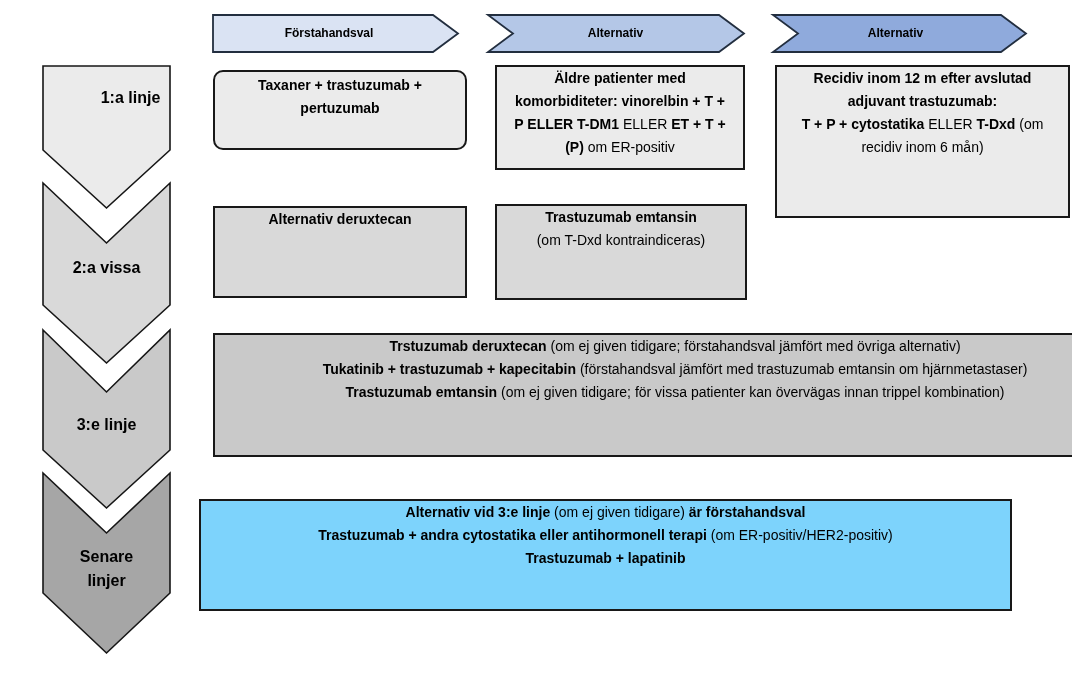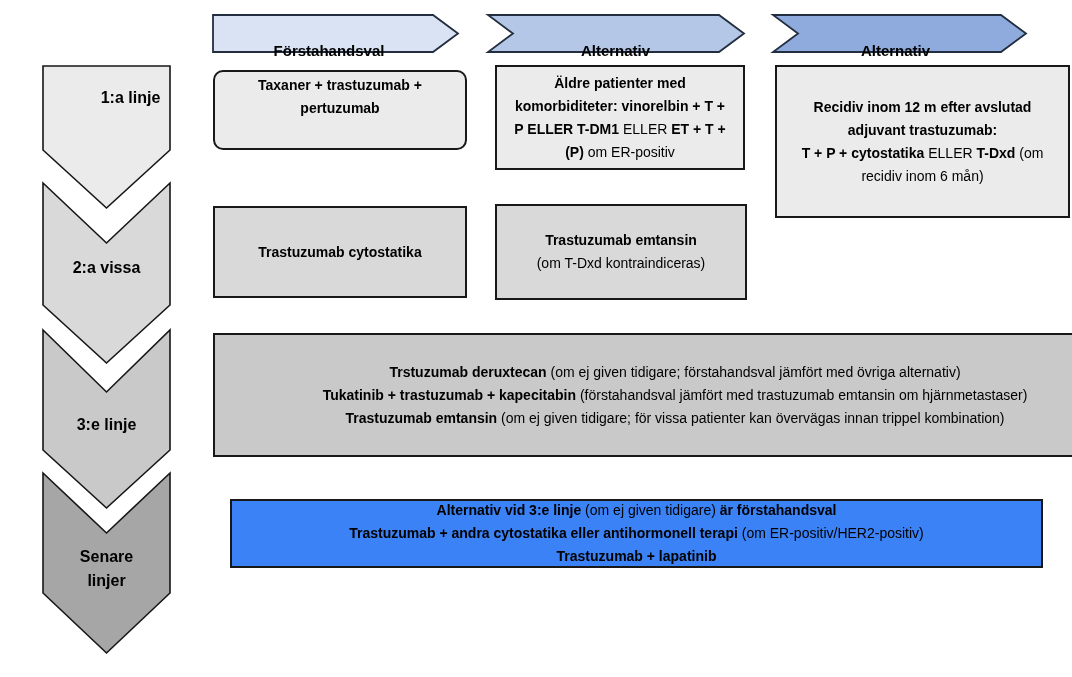--- a/index.html
+++ b/index.html
@@ -2,42 +2,42 @@
 <html><head>
 <meta charset="utf-8">
 <style>
   html,body{margin:0;padding:0;background:#fff;}
   .canvas{
     position:relative;width:1072px;height:677px;background:#ffffff;
     font-family:"Liberation Sans",sans-serif;color:#000;overflow:hidden;
   }
   svg.shapes{position:absolute;left:0;top:0;}
   .lbl{position:absolute;text-align:center;font-weight:bold;}
-  .arrow-lbl{top:32px;height:37px;line-height:37px;font-size:15px;}
+  .arrow-lbl{top:15px;height:37px;line-height:37px;font-size:12px;}
   #al1{left:213px;width:232px;}
   #al2{left:500px;width:231px;}
   #al3{left:780px;width:231px;}
   .chev-lbl{left:43px;width:127px;font-size:16px;line-height:24px;white-space:pre-line;}
   #cl1{top:86px;margin-left:24px;}
   #cl2{top:256px;}
   #cl3{top:413px;}
   #cl4{top:545px;}
   .box{
     position:absolute;border:2px solid #181818;box-sizing:border-box;
     font-size:14px;line-height:23px;text-align:center;
-    display:flex;flex-direction:column;justify-content:center;padding:0 8px;
+    display:flex;flex-direction:column;justify-content:flex-start;padding:0 8px;
   }
   .b{font-weight:bold;}
   #b-r1c1{left:213px;top:70px;width:254px;height:80px;background:#ebebeb;justify-content:flex-start;padding-top:2px;border-radius:10px;}
   #b-r1c2{left:495px;top:65px;width:250px;height:105px;background:#ebebeb;padding:0 14px;}
   #b-r1c3{left:775px;top:65px;width:295px;height:153px;background:#ebebeb;}
   #b-r2c1{left:213px;top:206px;width:254px;height:92px;background:#d9d9d9;}
   #b-r2c2{left:495px;top:204px;width:252px;height:96px;background:#d9d9d9;}
   #b-r3{left:213px;top:333px;width:924px;height:124px;background:#c9c9c9;padding:0 37px;}
-  #b-r4{left:230px;top:499px;width:813px;height:69px;background:#3b82f6;padding:0 20px;}
+  #b-r4{left:199px;top:499px;width:813px;height:112px;background:#7dd3fc;padding:0 20px;}
 </style>
 </head>
 <body>
 
 <div class="canvas">
 
   <svg class="shapes" width="1072" height="677" viewBox="0 0 1072 677">
 
     <polygon points="213,15 433,15 458,33.5 433,52 213,52" stroke="#222e3f" stroke-width="1.8" fill="#dae3f3"></polygon>
     <polygon points="488,15 719,15 744,33.5 719,52 488,52 513,33.5" stroke="#222e3f" stroke-width="1.8" fill="#b4c7e7"></polygon>
@@ -73,21 +73,21 @@
 
   <div class="box" id="b-r1c3">
     <div>
       <span class="b">Recidiv inom 12 m efter avslutad adjuvant trastuzumab:</span><br>
       <span class="b">T + P + cytostatika</span><span> ELLER </span><span class="b">T-Dxd</span><span> (om recidiv inom 6 mån)</span>
     </div>
   </div>
 
   <div class="box" id="b-r2c1">
     <div>
-      <span class="b">Trastuzumab cytostatika</span>
+      <span class="b">Alternativ deruxtecan</span>
     </div>
   </div>
 
   <div class="box" id="b-r2c2">
     <div>
       <span class="b">Trastuzumab emtansin</span><br>
       <span>(om T-Dxd kontraindiceras)</span>
     </div>
   </div>
 

